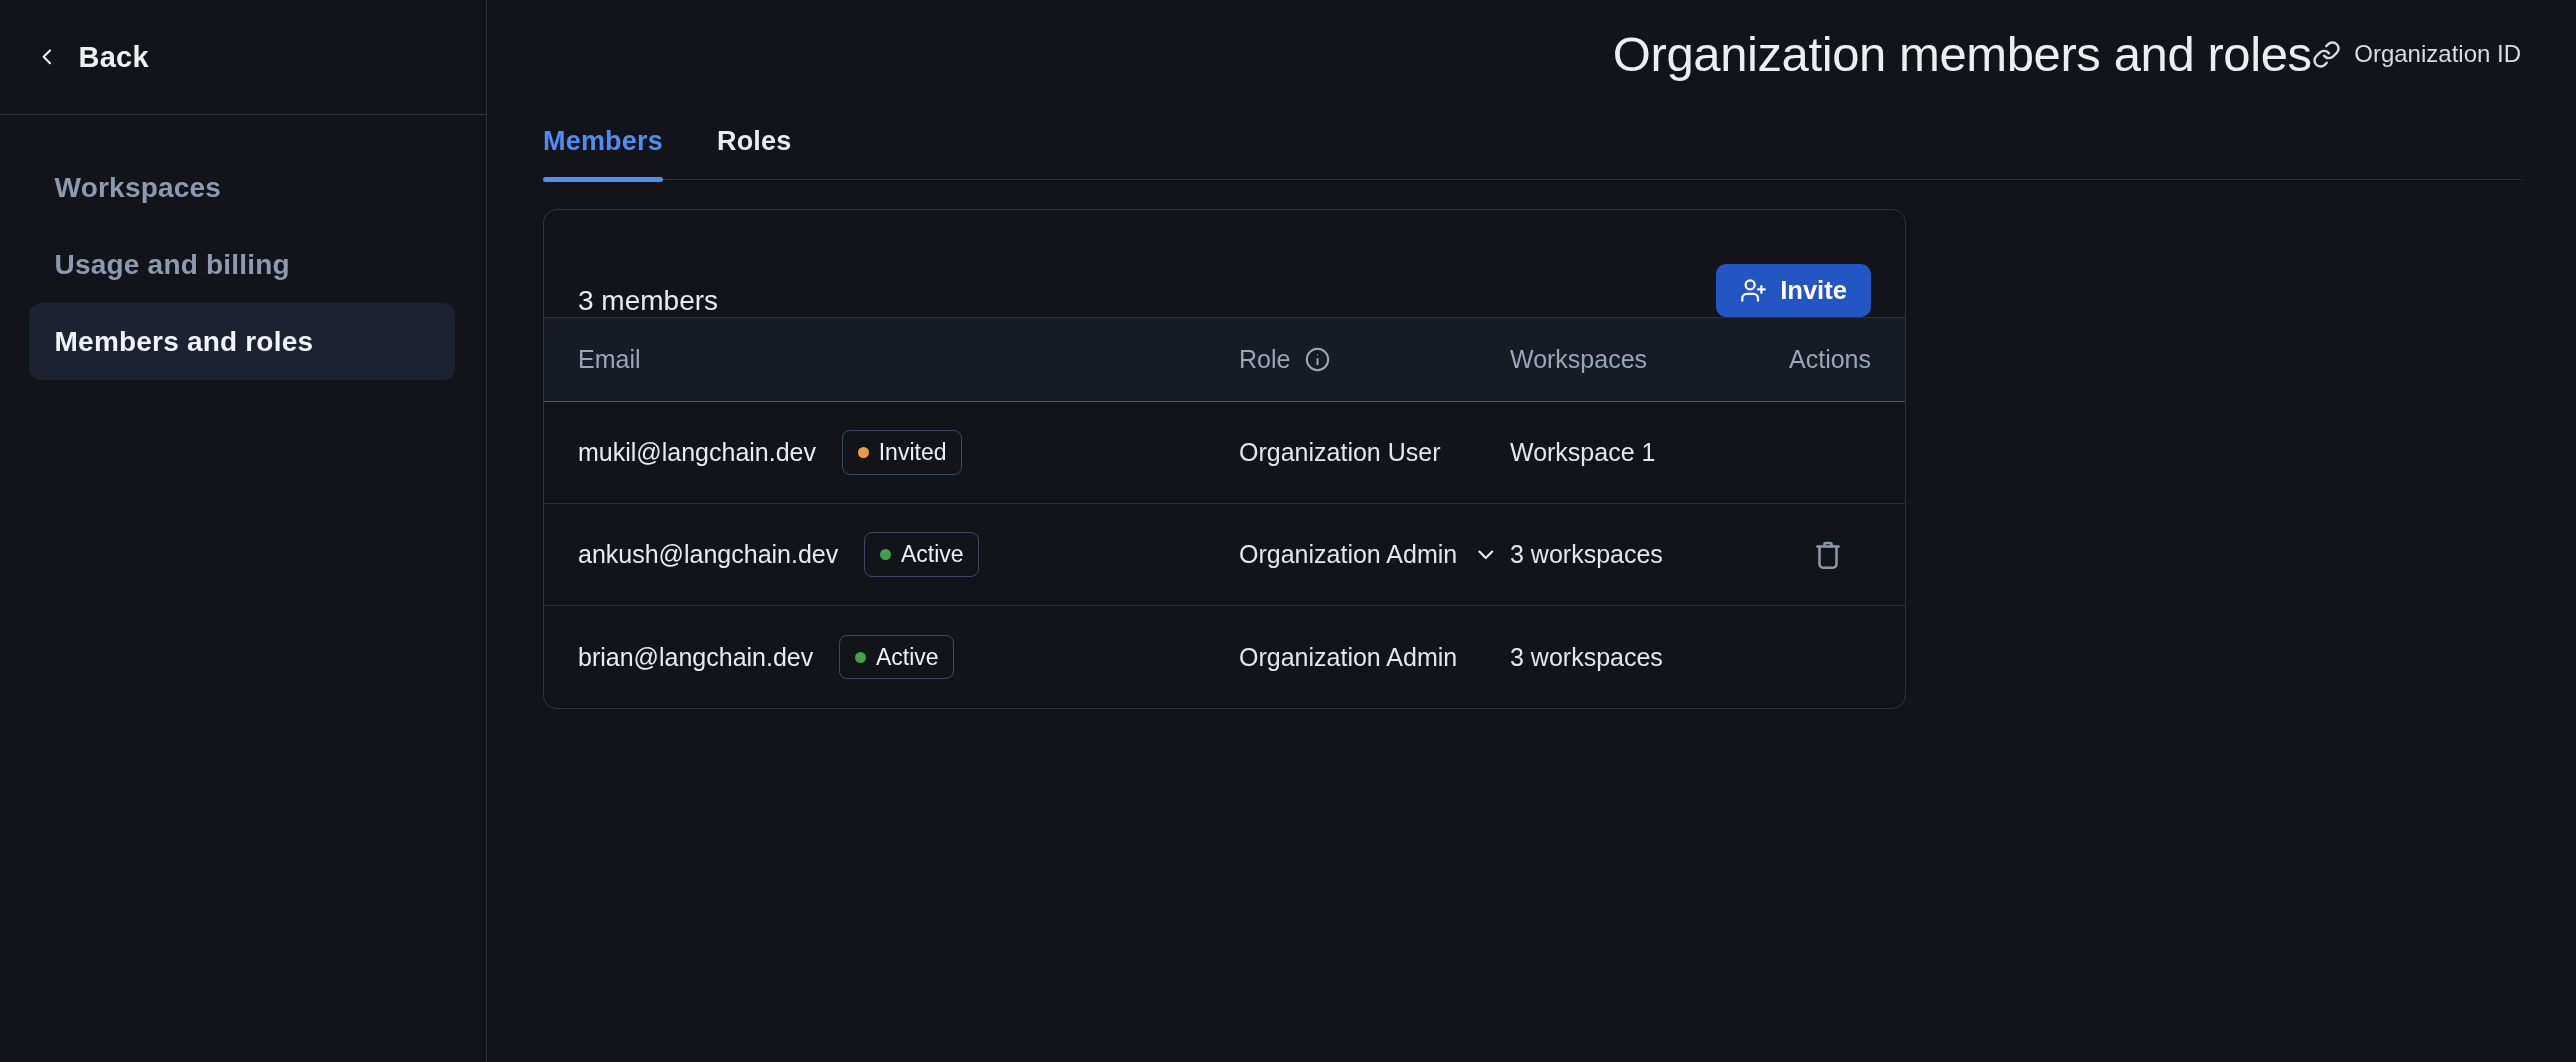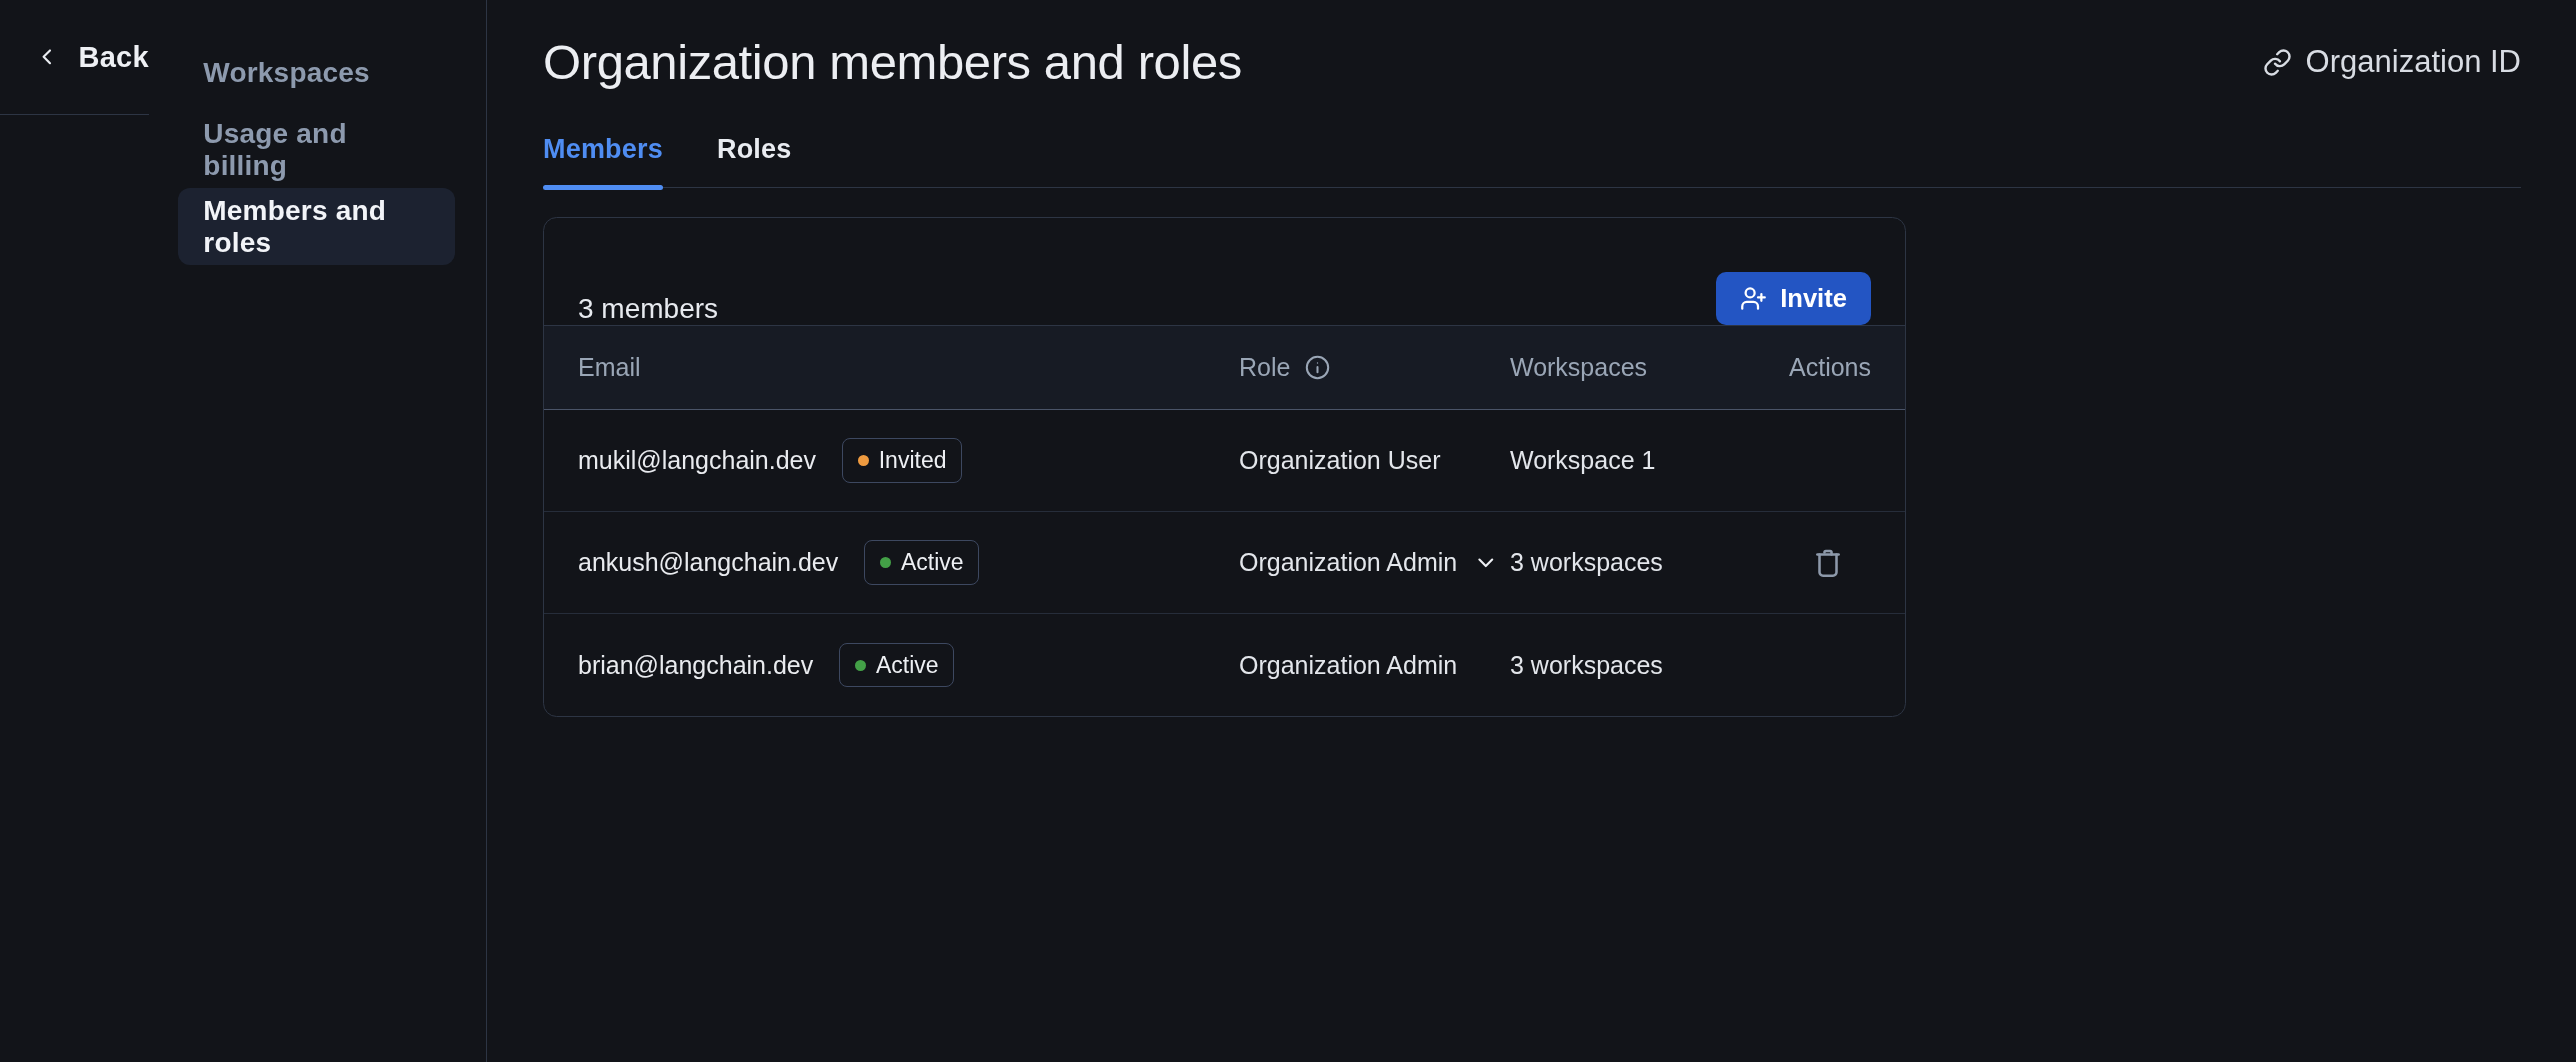--- a/index.html
+++ b/index.html
@@ -13,21 +13,21 @@
   svg { display: block; }
 
   
   .sidebar {
     width: 487px;
     min-width: 487px;
     height: 100%;
     border-right: 1.7px solid #2d3544;
     background: #121419;
     display: flex;
-    flex-direction: row;
+    flex-direction: column;
   }
   .back-row {
     height: 115px;
     display: flex;
     align-items: center;
     padding-left: 34px;
     gap: 19px;
     border-bottom: 1.7px solid #2d3544;
     cursor: pointer;
   }
@@ -48,28 +48,27 @@
     cursor: pointer;
     letter-spacing: 0.2px;
   }
   .nav-item.active { background: #1c2230; color: #f2f4f8; }
 
   
   .main { flex: 1; padding: 0 55px 0 56px; position: relative; }
   .main-header {
     display: flex;
     align-items: center;
-    justify-content: space-between;
-    padding-top: 34px;
-    gap: 12px;
+    justify-content: flex-end;
+    padding-top: 26px;
   }
   .page-title { font-size: 49px; font-weight: 500; color: #eceef2; letter-spacing: -0.4px; }
   .org-id {
     display: flex; align-items: center; gap: 13.6px;
-    color: #d8dce3; font-size: 31px; cursor: pointer;
+    color: #d8dce3; font-size: 24px; cursor: pointer;
   }
   .org-id .icon { color: #d8dce3; }
 
   
   .tabs {
     display: flex; gap: 54px;
     margin-top: 44px;
     border-bottom: 1.7px solid #2d3544;
   }
   .tab {

